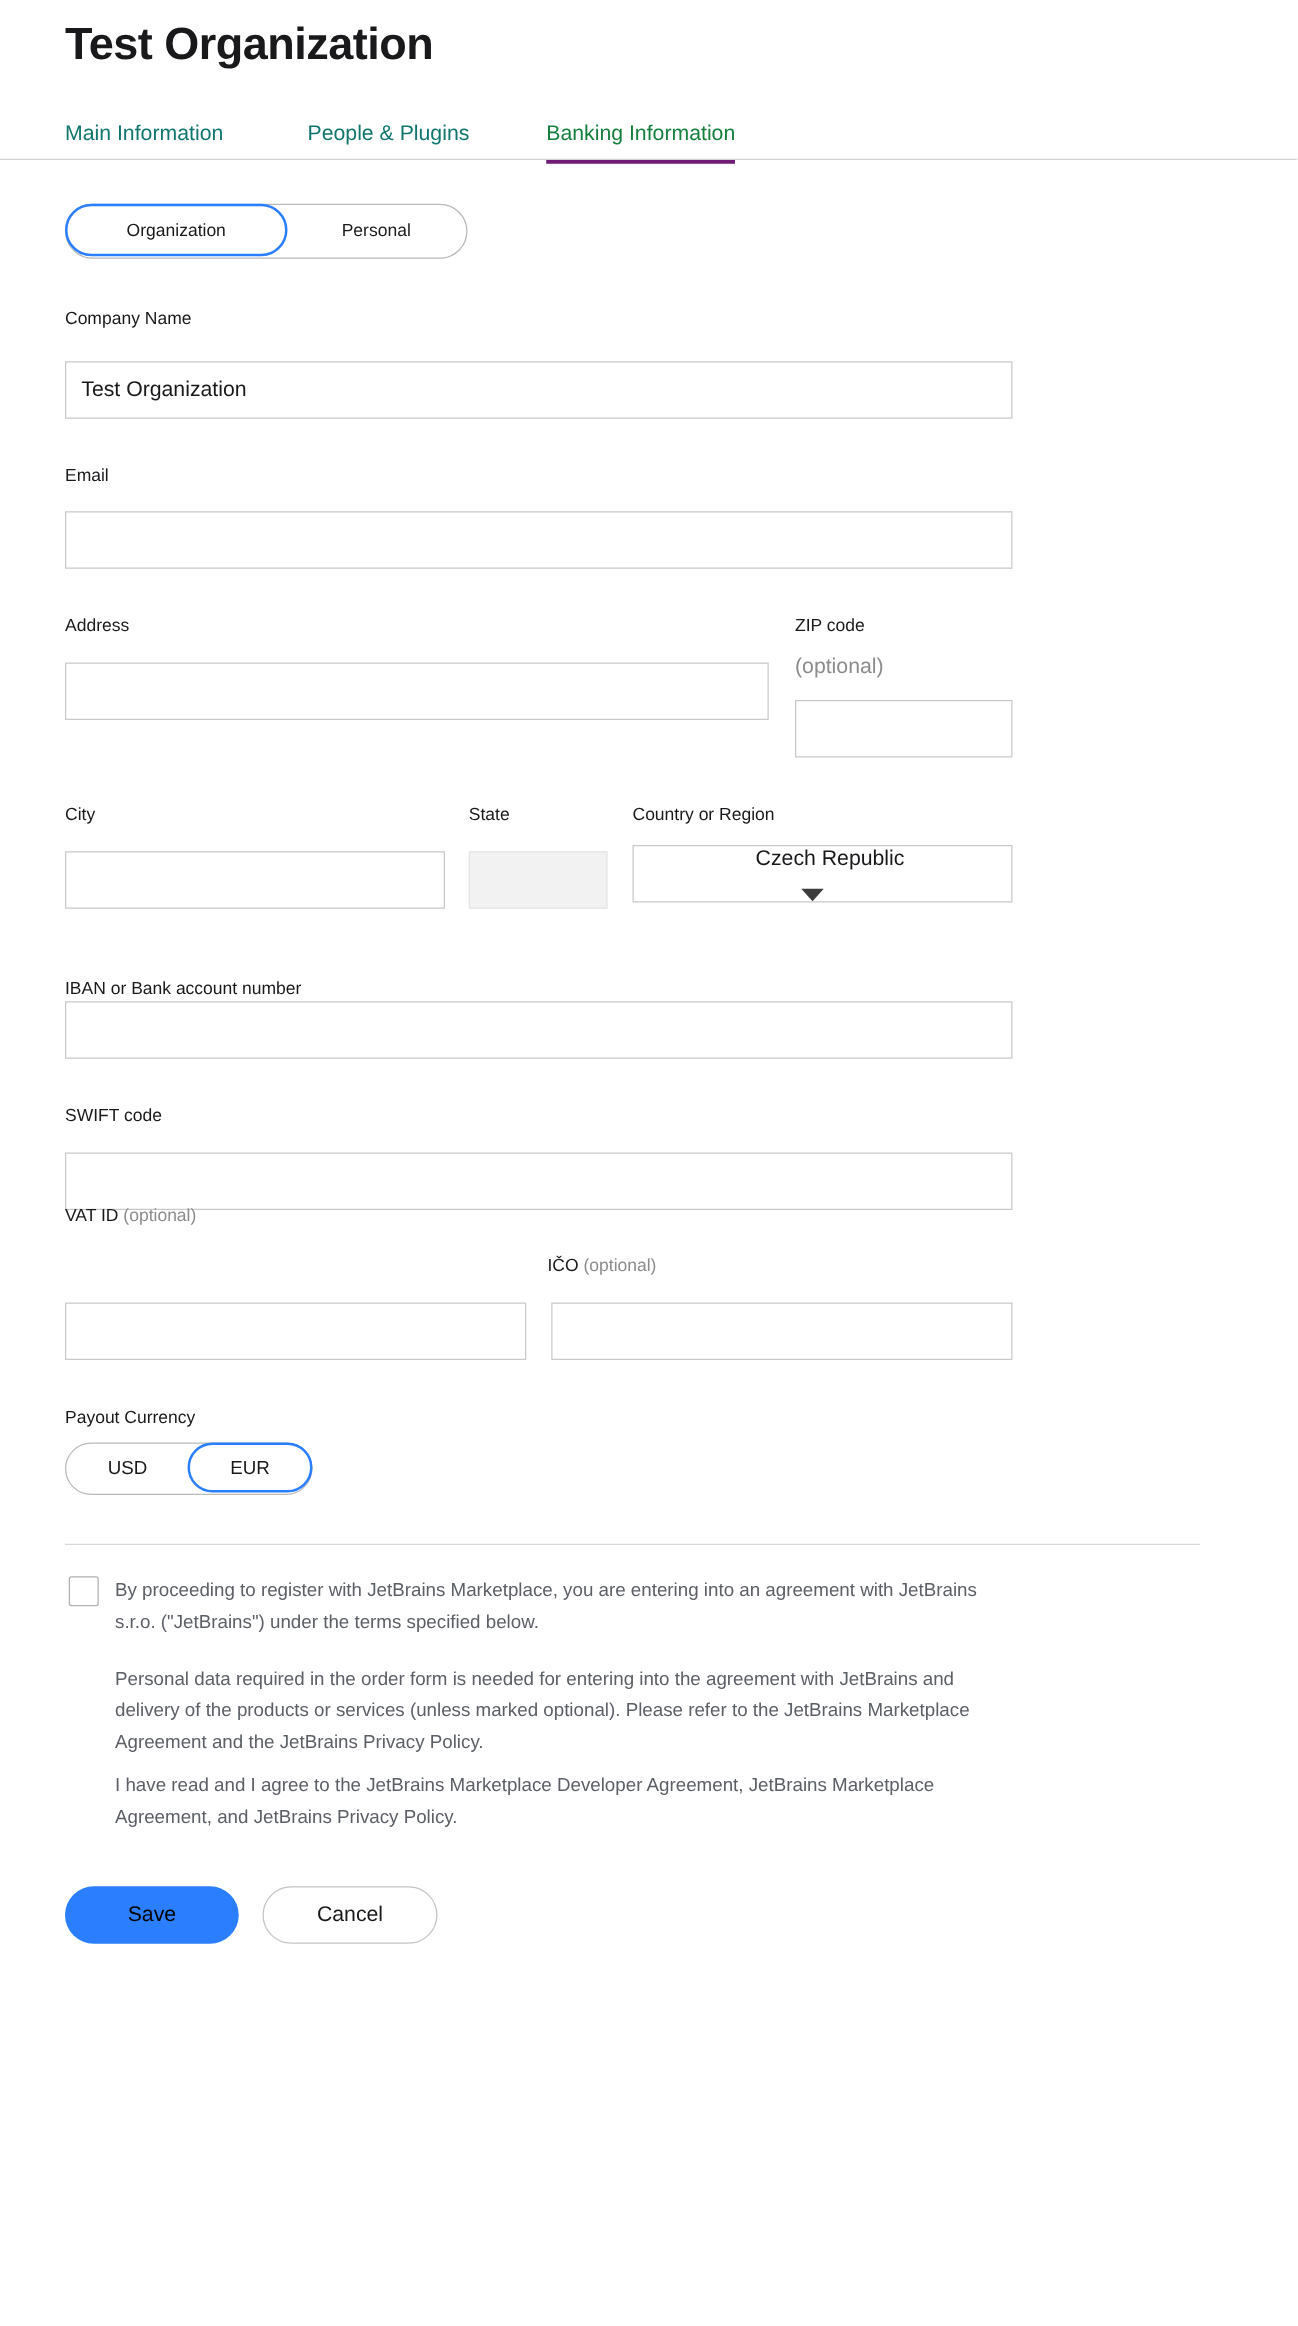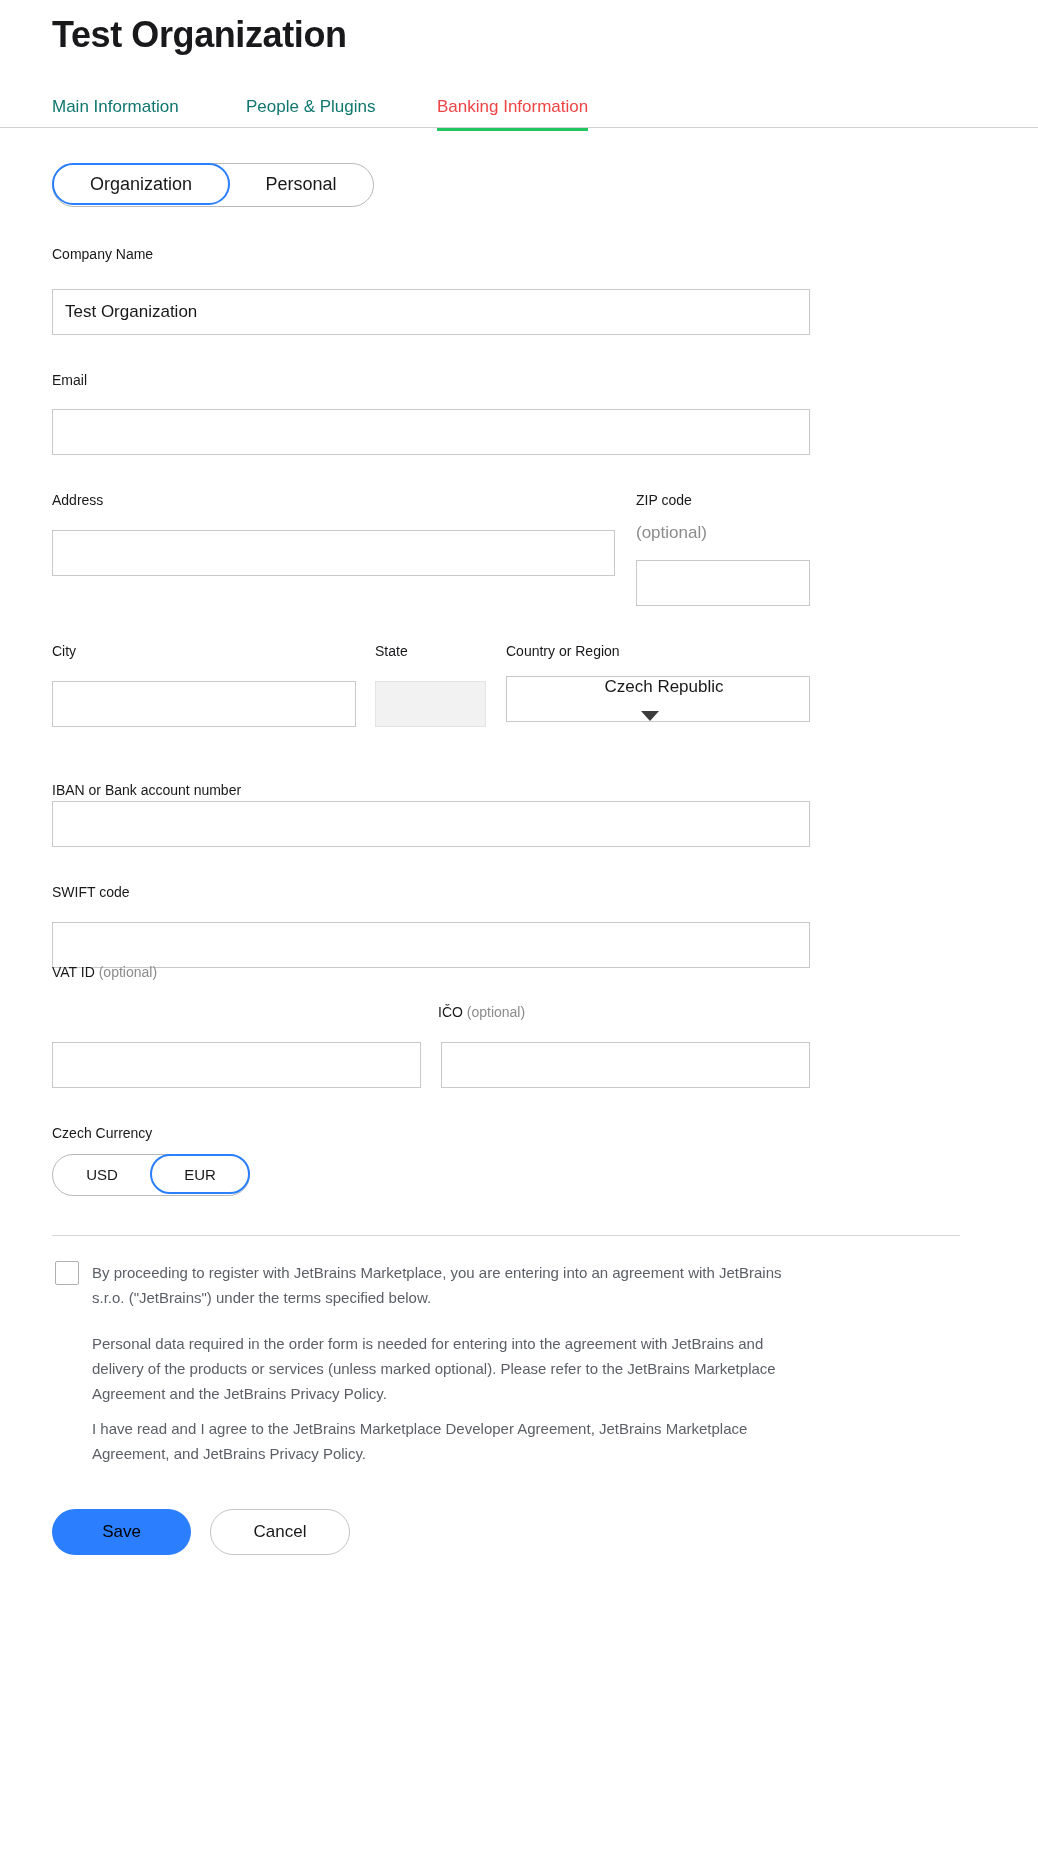--- a/index.html
+++ b/index.html
@@ -40,43 +40,43 @@
     position: absolute;
     top: 0;
     font-size: 17px;
     color: #0f766e;
     line-height: 38px;
     white-space: nowrap;
     cursor: pointer;
     padding-bottom: 2px;
   }
   .tab.active {
-    color: #ef4444;
-    border-bottom: 3px solid #22c55e;
+    color: #15803d;
+    border-bottom: 3px solid #701a75;
   }
   #tab0 { left: 52px; }
   #tab1 { left: 246px; }
   #tab2 { left: 437px; }
 
   
   .segmented {
     position: absolute;
     display: flex;
     border: 1px solid #b9b9b9;
     border-radius: 999px;
     background: #ffffff;
     height: 44px;
   }
   .seg {
     position: relative;
     display: flex;
     align-items: center;
     justify-content: center;
     height: 100%;
-    font-size: 18px;
+    font-size: 14px;
     color: #19191c;
     cursor: pointer;
     border-radius: 999px;
     background: transparent;
     border: 2px solid transparent;
     margin: -1px;
     padding: 0 22px;
     white-space: nowrap;
   }
   .seg.selected {
@@ -267,21 +267,21 @@
   <span class="opt">(optional)</span>
 </div>
 <input class="text-input" style="left: 52px; top: 1042px; width: 369px;" value="">
 
 <div class="field-label" style="left:438px; top:1004px;">
   <span>IČO</span>
   <span class="opt">(optional)</span>
 </div>
 <input class="text-input" style="left: 441px; top: 1042px; width: 369px;" value="">
 
-<div class="field-label" style="left:52px; top:1125px;">Czech Currency</div>
+<div class="field-label" style="left:52px; top:1125px;">Payout Currency</div>
 <div class="segmented" id="toggle-currency">
   <div class="seg">USD</div>
   <div class="seg selected">EUR</div>
 </div>
 
 <div class="divider"></div>
 
 <div class="checkbox"></div>
 <div class="legal" id="legal0">By proceeding to register with JetBrains Marketplace, you are entering into an agreement with JetBrains s.r.o. ("JetBrains") under the terms specified below.</div>
 <div class="legal" id="legal1">Personal data required in the order form is needed for entering into the agreement with JetBrains and delivery of the products or services (unless marked optional). Please refer to the JetBrains Marketplace Agreement and the JetBrains Privacy Policy.</div>

